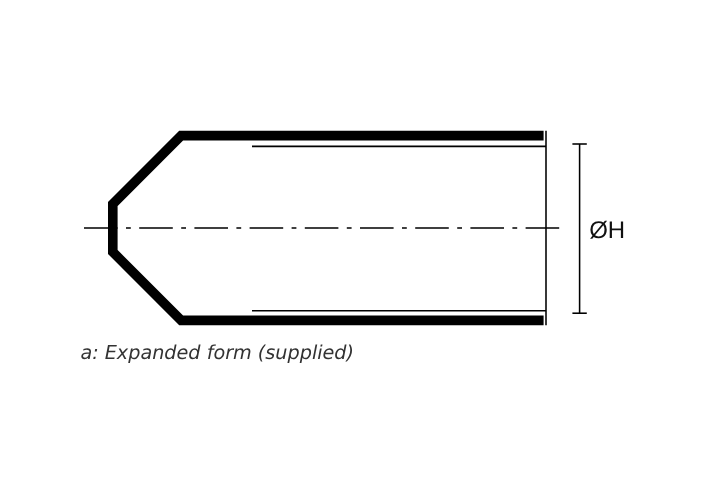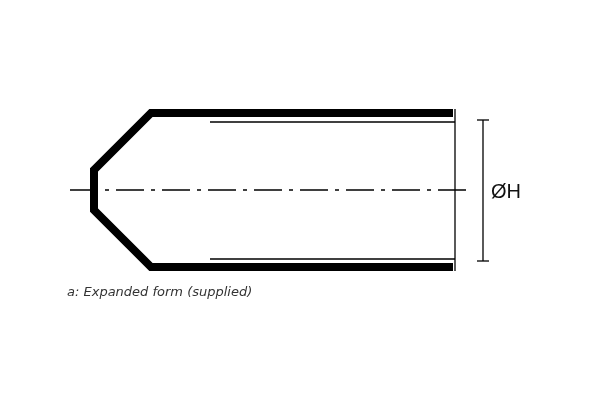--- a/index.html
+++ b/index.html
@@ -1,21 +1,21 @@
 <!DOCTYPE html>
 <html><head>
   <meta charset="utf-8">
   <style>
     html, body { margin: 0; padding: 0; background: #ffffff; }
     body { width: 600px; height: 400px; position: relative; overflow: hidden; }
     svg { position: absolute; left: 0; top: 0; }
     .caption {
       position: absolute; left: 67px; top: 284px;
       font-family: "DejaVu Sans", sans-serif; font-style: italic;
-      font-size: 13px; color: #333333;
+      font-size: 16px; color: #333333;
     }
     .dim-label {
       font-family: "Liberation Sans", sans-serif; font-size: 20px; fill: #111111;
     }
   </style>
 </head>
 <body>
 
 <svg width="600" height="400" viewBox="0 0 600 400">
 

